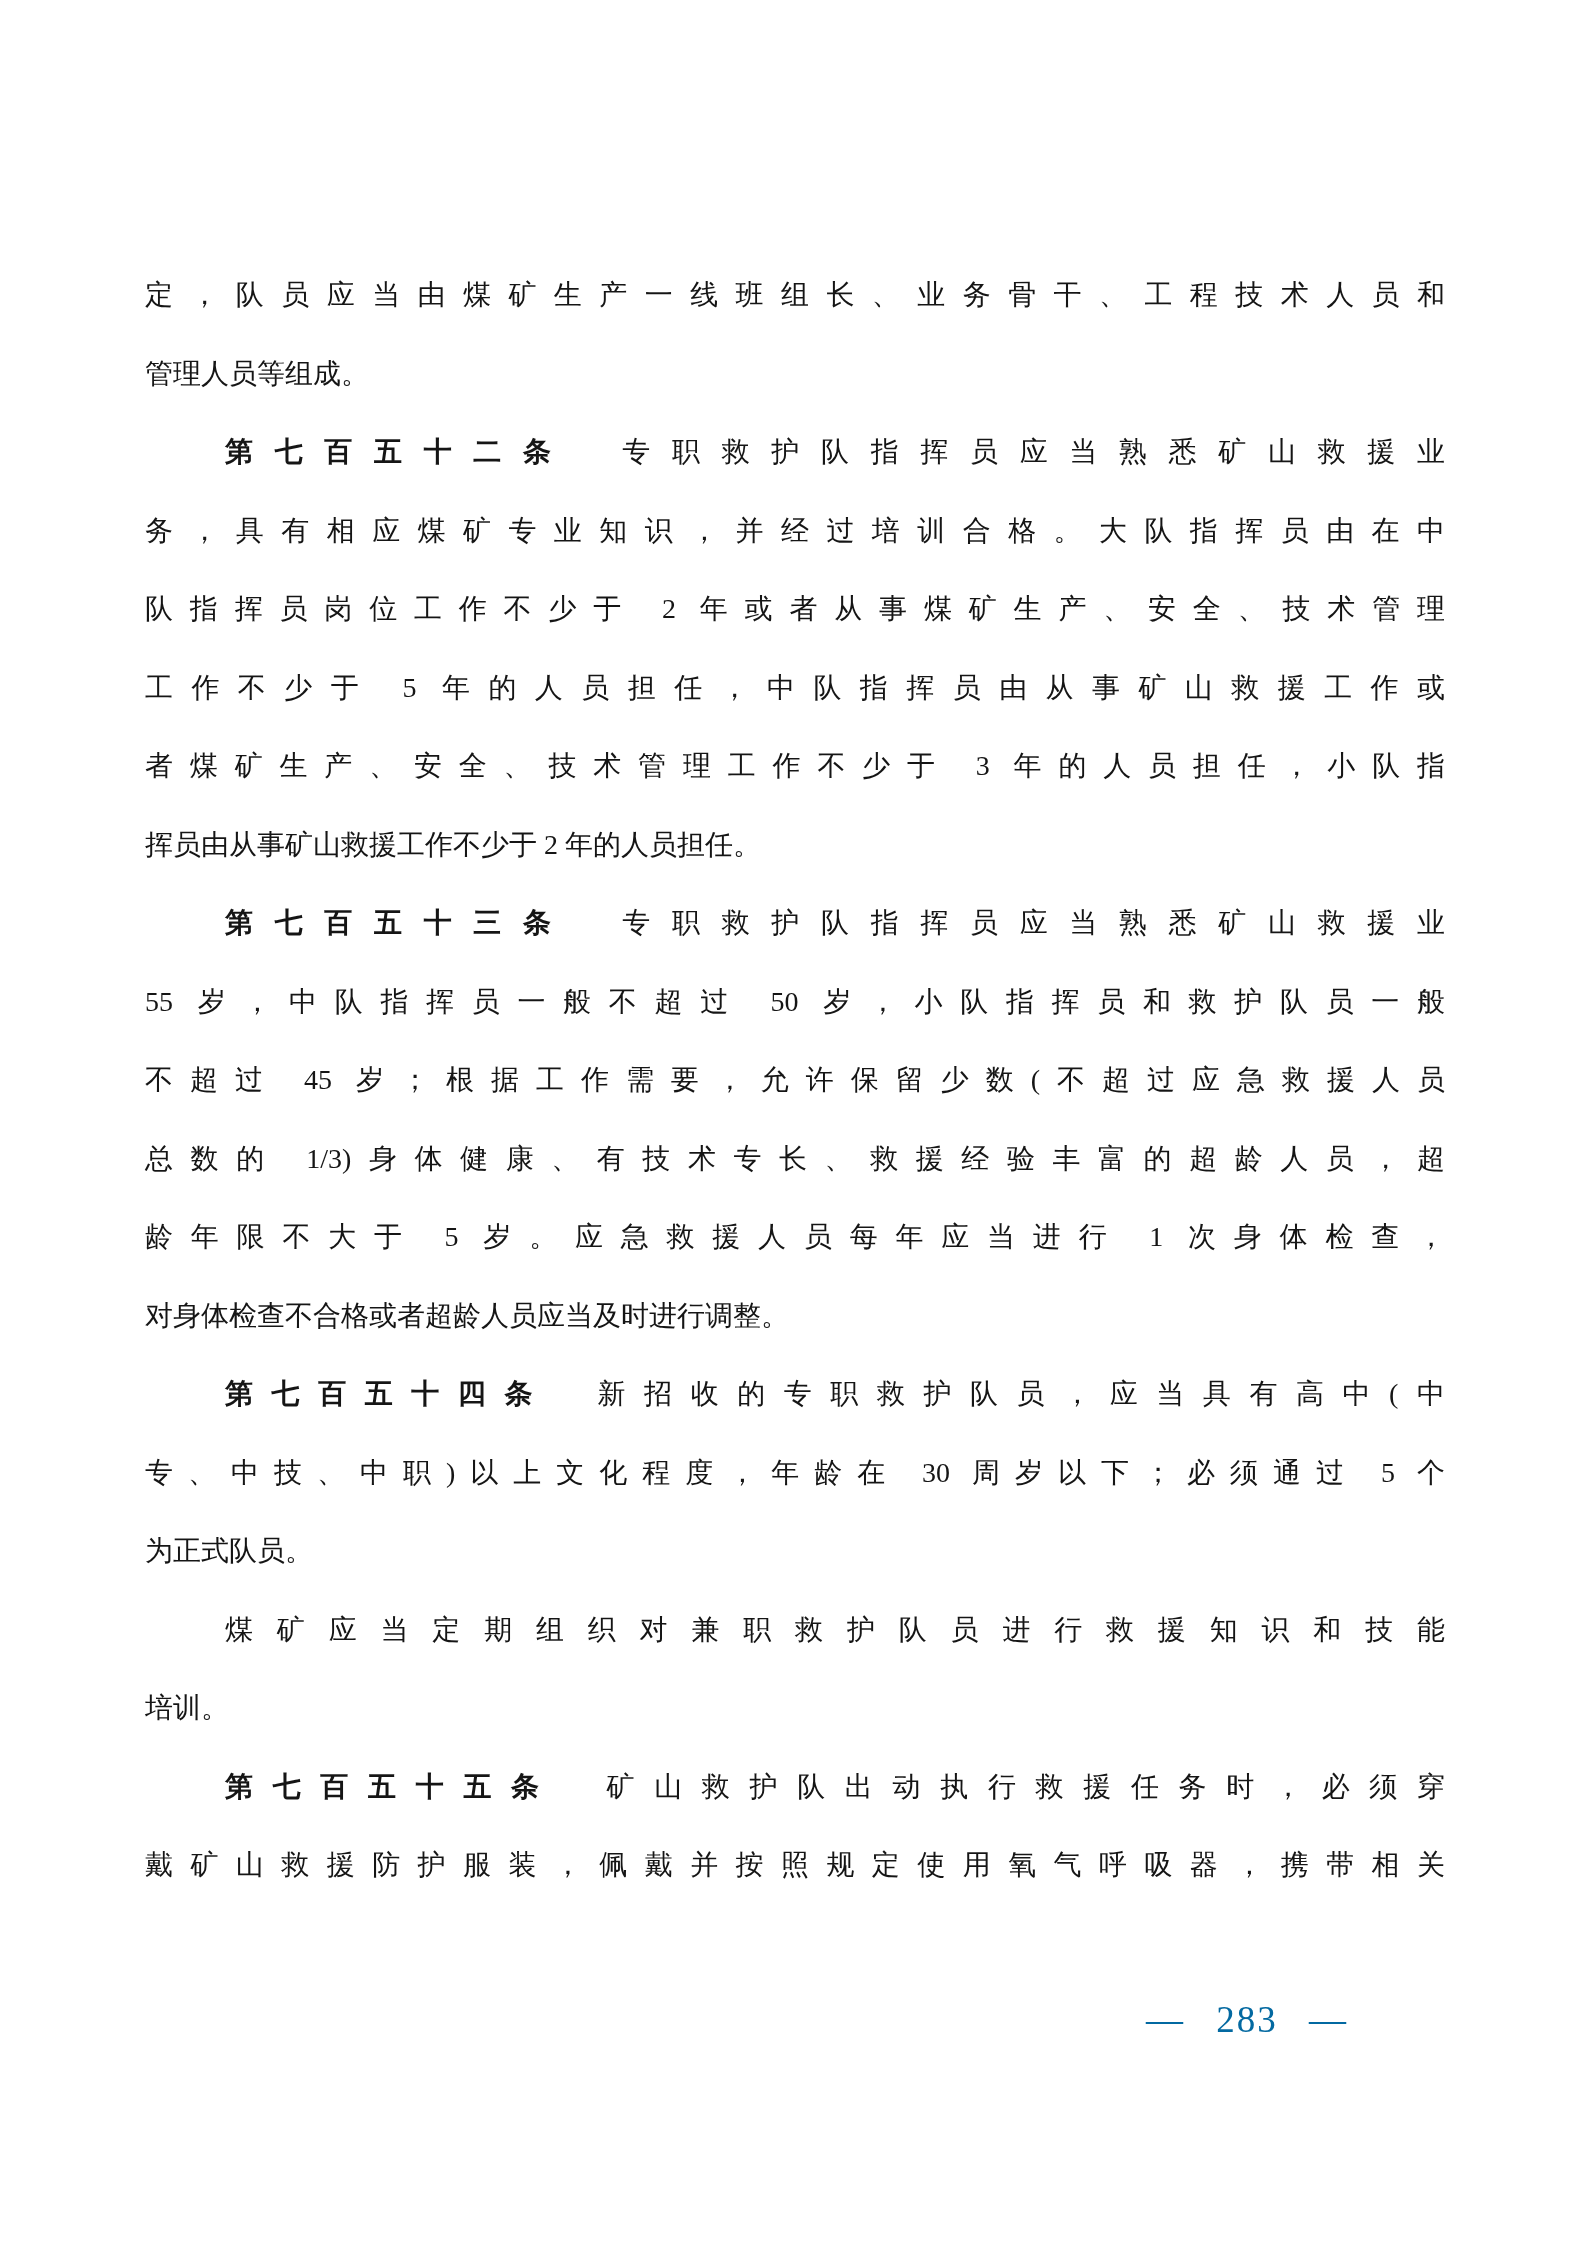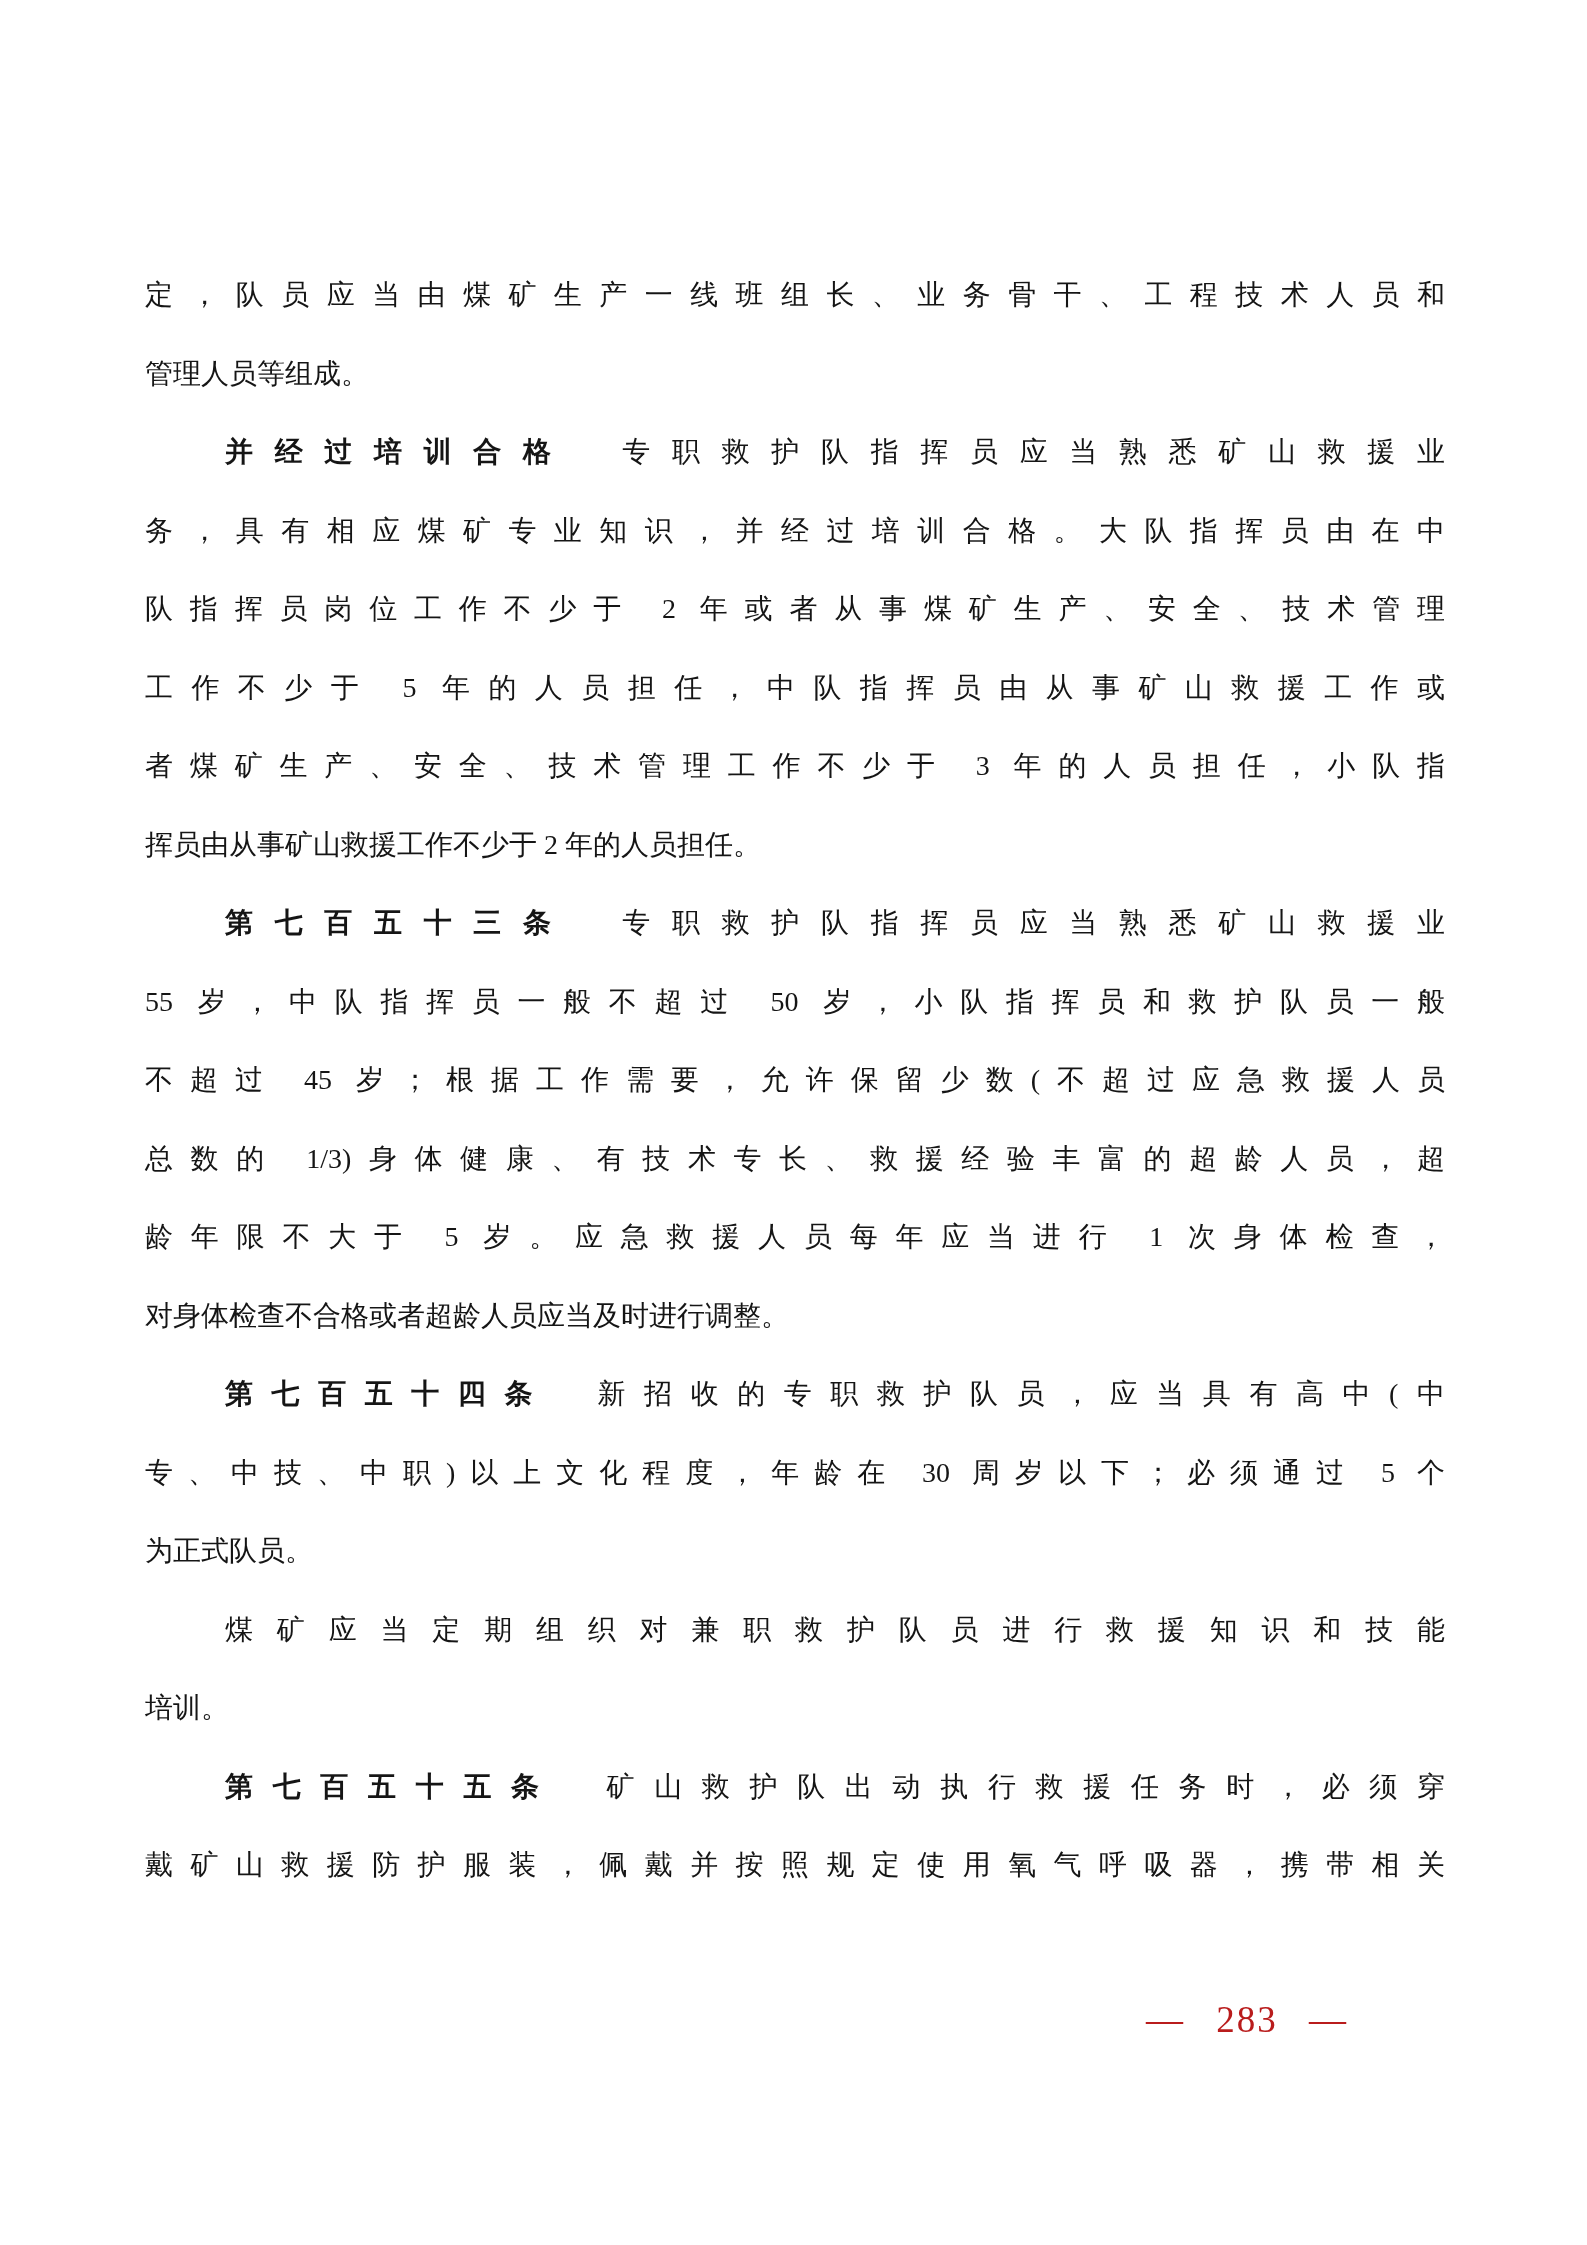--- a/index.html
+++ b/index.html
@@ -43,31 +43,31 @@
   .footer {
     position: absolute;
     left: 1040px;
     top: 1982px;
     width: 414px;
     font-size: 37px;
     line-height: 76px;
     text-align: center;
     word-spacing: 20px;
     letter-spacing: 2px;
-    color: #b91c1c;
+    color: #0369a1;
   }
 </style>
 </head>
 <body>
 
 <div class="page">
   <div class="text-block" id="text-block">
       <div class="line justify"><span>定，队员应当由煤矿生产一线班组长、业务骨干、工程技术人员和</span></div>
       <div class="line"><span>管理人员等组成。</span></div>
-      <div class="line justify indent"><span class="article-no">并经过培训合格</span><span>　专职救护队指挥员应当熟悉矿山救援业</span></div>
+      <div class="line justify indent"><span class="article-no">第七百五十二条</span><span>　专职救护队指挥员应当熟悉矿山救援业</span></div>
       <div class="line justify"><span>务，具有相应煤矿专业知识，并经过培训合格。大队指挥员由在中</span></div>
       <div class="line justify"><span>队指挥员岗位工作不少于 2 年或者从事煤矿生产、安全、技术管理</span></div>
       <div class="line justify"><span>工作不少于 5 年的人员担任，中队指挥员由从事矿山救援工作或</span></div>
       <div class="line justify"><span>者煤矿生产、安全、技术管理工作不少于 3 年的人员担任，小队指</span></div>
       <div class="line"><span>挥员由从事矿山救援工作不少于 2 年的人员担任。</span></div>
       <div class="line justify indent"><span class="article-no">第七百五十三条</span><span>　专职救护队指挥员应当熟悉矿山救援业</span></div>
       <div class="line justify"><span>55 岁，中队指挥员一般不超过 50 岁，小队指挥员和救护队员一般</span></div>
       <div class="line justify"><span>不超过 45 岁；根据工作需要，允许保留少数(不超过应急救援人员</span></div>
       <div class="line justify"><span>总数的 1/3)身体健康、有技术专长、救援经验丰富的超龄人员，超</span></div>
       <div class="line justify"><span>龄年限不大于 5 岁。应急救援人员每年应当进行 1 次身体检查，</span></div>

